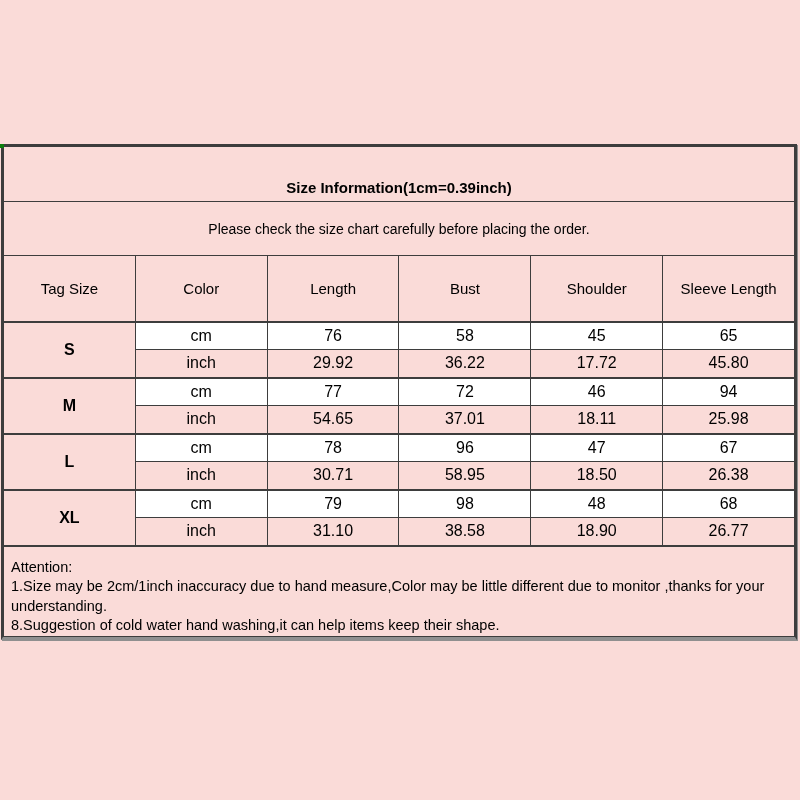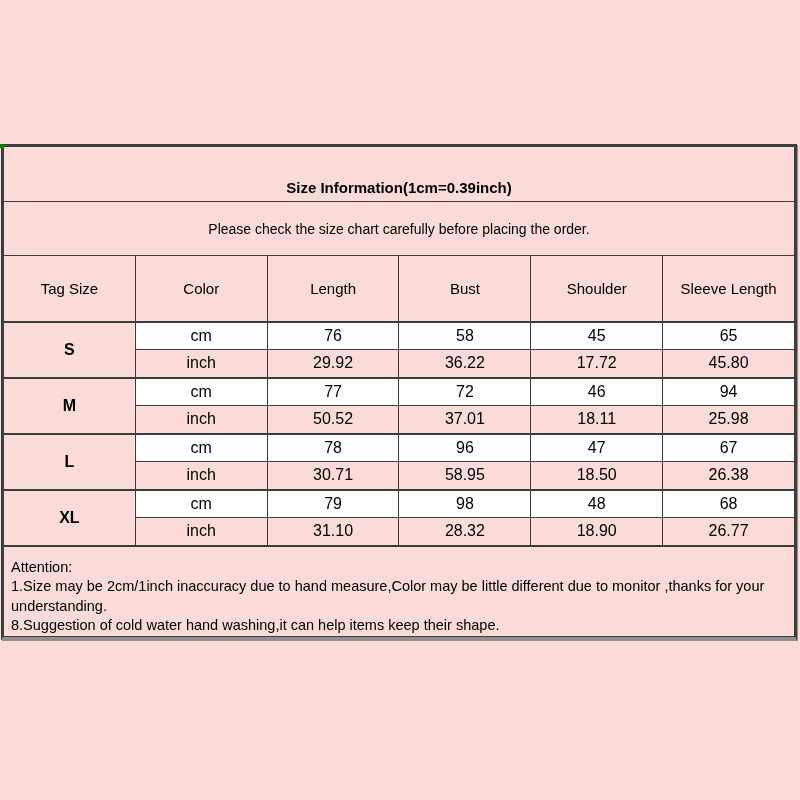--- a/index.html
+++ b/index.html
@@ -144,21 +144,21 @@
       <tr class="data-row cm-row group-start">
         <td class="tag-cell" rowspan="2">M</td>
         <td>cm</td>
         <td>77</td>
         <td>72</td>
         <td>46</td>
         <td>94</td>
       </tr>
       <tr class="data-row inch-row">
         <td>inch</td>
-        <td>50.52</td>
+        <td>54.65</td>
         <td>37.01</td>
         <td>18.11</td>
         <td>25.98</td>
       </tr>
 
       <tr class="data-row cm-row group-start">
         <td class="tag-cell" rowspan="2">L</td>
         <td>cm</td>
         <td>78</td>
         <td>96</td>
@@ -177,21 +177,21 @@
         <td class="tag-cell" rowspan="2">XL</td>
         <td>cm</td>
         <td>79</td>
         <td>98</td>
         <td>48</td>
         <td>68</td>
       </tr>
       <tr class="data-row inch-row">
         <td>inch</td>
         <td>31.10</td>
-        <td>28.32</td>
+        <td>38.58</td>
         <td>18.90</td>
         <td>26.77</td>
       </tr>
 
       <tr class="attention-row">
         <td colspan="6" class="attention-cell">
           <div>Attention:</div>
           <div>1.Size may be 2cm/1inch inaccuracy due to hand measure,Color may be little different due to monitor ,thanks for your understanding.</div>
           <div>8.Suggestion of cold water hand washing,it can help items keep their shape.</div>
         </td>

